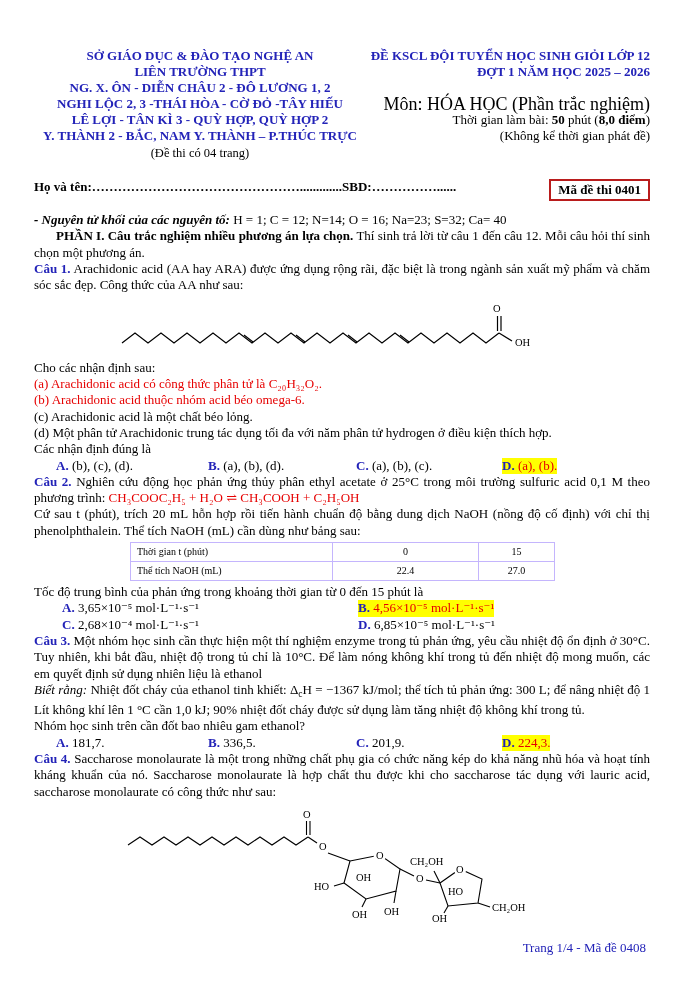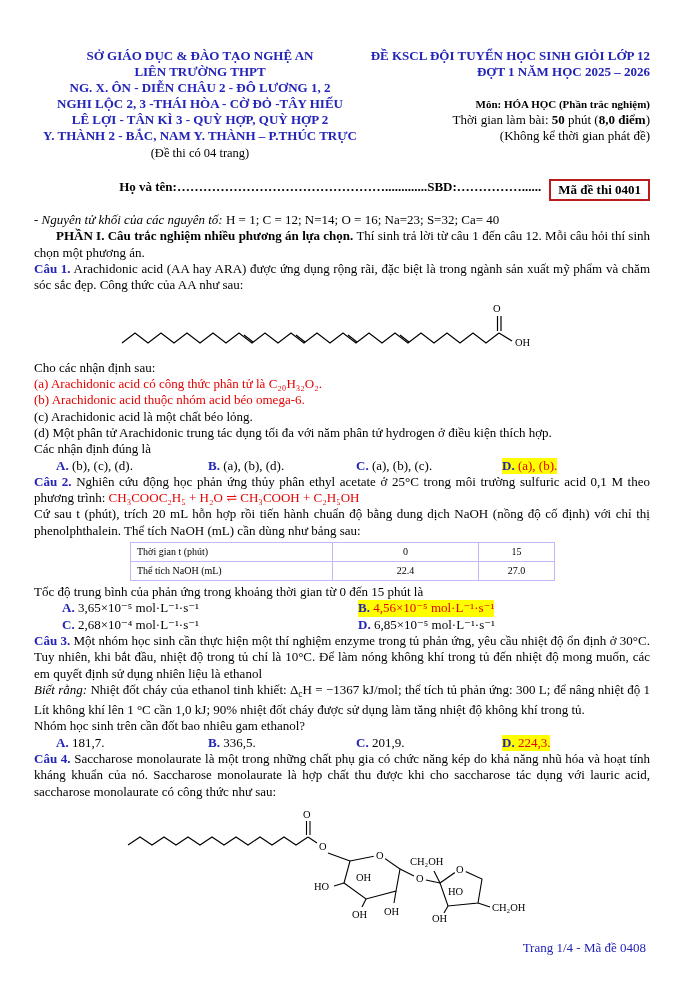--- a/index.html
+++ b/index.html
@@ -8,28 +8,28 @@
     position:relative;width:680px;height:982px;background:#fff;overflow:hidden;
     font-family:"Liberation Serif","DejaVu Serif","DejaVu Sans",serif;
     font-size:13px;color:#000;padding:48px 30px 0 34px;
   }
   .header{display:flex;align-items:flex-start}
   .hblock-left{width:332px;text-align:center}
   .hblock-right{flex:1;text-align:right}
   .hl-line{color:var(--blue);font-weight:700;font-size:13px;line-height:16px}
   .hl-note{font-size:12.5px;line-height:16px;margin-top:1px}
   .hr-line{color:var(--blue);font-weight:700;font-size:13px;line-height:16px}
-  .hr-subject{font-weight:700;font-size:11px;line-height:16px;margin-top:16px}
+  .hr-subject{font-weight:400;font-size:18px;line-height:16px;margin-top:16px}
   .hr-time,.hr-note{font-size:13px;line-height:16px}
-  .info-row{display:flex;justify-content:flex-end;margin-top:18px}
+  .info-row{display:flex;justify-content:space-between;margin-top:18px}
   .name-line{font-weight:700;white-space:nowrap;overflow:hidden}
   .code-box{border:2px solid #b91c1c;font-weight:700;padding:1px 7px;white-space:nowrap;margin-left:8px;align-self:flex-start}
   .content{margin-top:11px;line-height:16.3px}
   .content p{text-align:justify}
-  .bi{font-weight:400;font-style:italic}
+  .bi{font-weight:700;font-style:italic}
   .b{font-weight:700}
   .it{font-style:italic}
   .part{text-indent:22px}
   .qlabel{color:var(--blue);font-weight:700}
   .red{color:var(--red)}
   .opts{display:grid;padding-left:22px}
   .opts4{grid-template-columns:152px 148px 146px auto}
   .opts2{grid-template-columns:296px auto;padding-left:28px}
   .opt{justify-self:start}
   .okey{color:var(--blue);font-weight:700}

